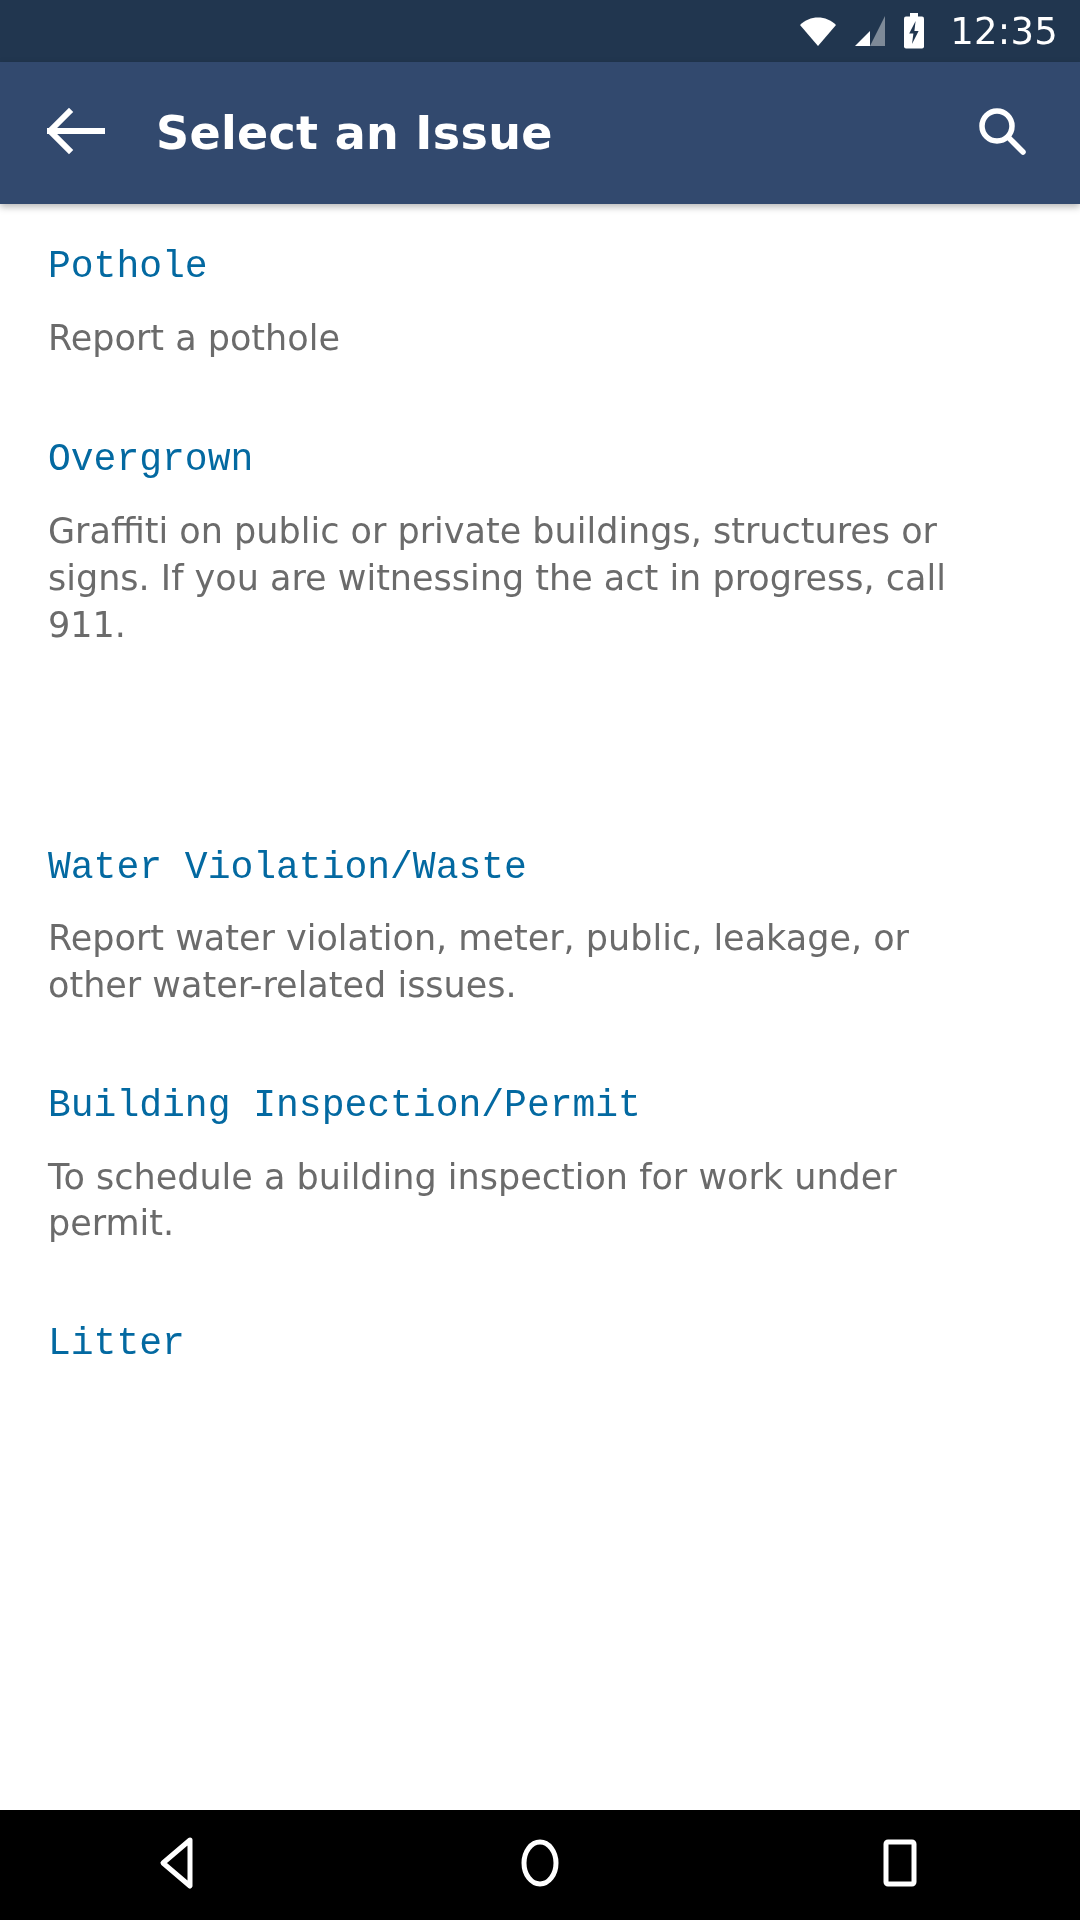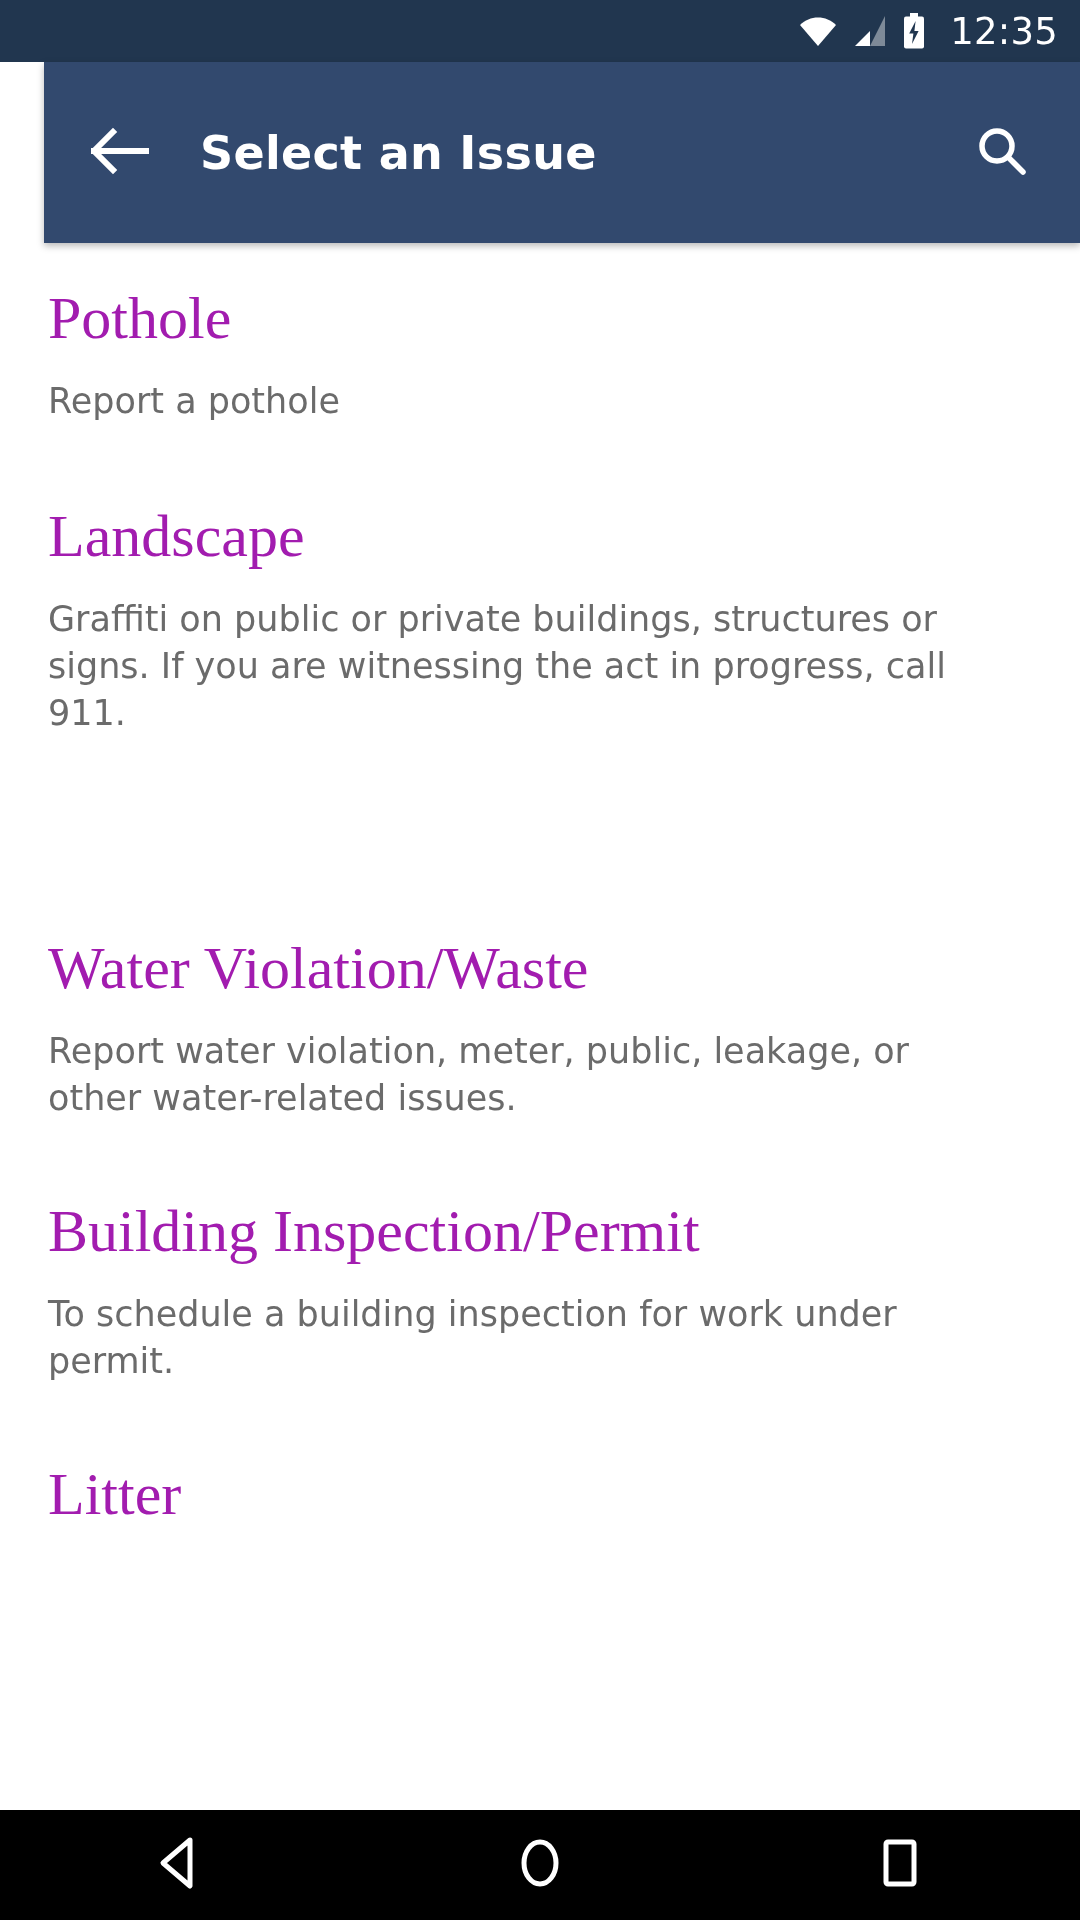--- a/index.html
+++ b/index.html
@@ -47,29 +47,28 @@
     color: #ffffff;
     font-size: 37px;
     font-family: "DejaVu Sans", sans-serif;
     letter-spacing: 0.2px;
     margin-left: 10px;
     white-space: nowrap;
   }
 
   
   .app-bar {
-    height: 181px;
+    height: 142px;
     background: #32496e;
     display: flex;
     align-items: center;
     position: relative;
     flex: 0 0 auto;
     box-shadow: 0 3px 7px rgba(0,0,0,0.28);
     z-index: 5;
-    margin-left: 44px;
   }
   .back-button {
     width: 104px;
     height: 104px;
     margin-left: 24px;
     display: flex;
     align-items: center;
     justify-content: center;
     flex: 0 0 auto;
     cursor: pointer;
@@ -102,23 +101,23 @@
     overflow: hidden;
     position: relative;
     padding-top: 6px;
   }
   .list-item {
     padding: 0 48px;
     box-sizing: border-box;
     cursor: pointer;
   }
   .item-title {
-    color: #a21caf;
-    font-size: 60px;
-    font-family: Liberation Serif, serif;
+    color: #0369a1;
+    font-size: 38px;
+    font-family: Liberation Mono, monospace;
     line-height: 1.12;
     white-space: nowrap;
   }
   .item-desc {
     color: #6b6b6b;
     font-size: 35px;
     font-family: "DejaVu Sans", sans-serif;
     line-height: 1.34;
     margin-top: 26px;
     max-width: 960px;
@@ -206,21 +205,21 @@
     <div class="spacer-0"></div>
 
     <div class="list-item">
       <div class="item-title">Pothole</div>
       <div class="item-desc">Report a pothole</div>
     </div>
 
     <div class="spacer-1"></div>
 
     <div class="list-item">
-      <div class="item-title">Landscape</div>
+      <div class="item-title">Overgrown</div>
       <div class="item-desc">Graffiti on public or private buildings, structures or signs. If you are witnessing the act in progress, call 911.</div>
     </div>
 
     <div class="spacer-2"></div>
 
 
     <div class="spacer-3"></div>
 
     <div class="list-item">
       <div class="item-title">Water Violation/Waste</div>

